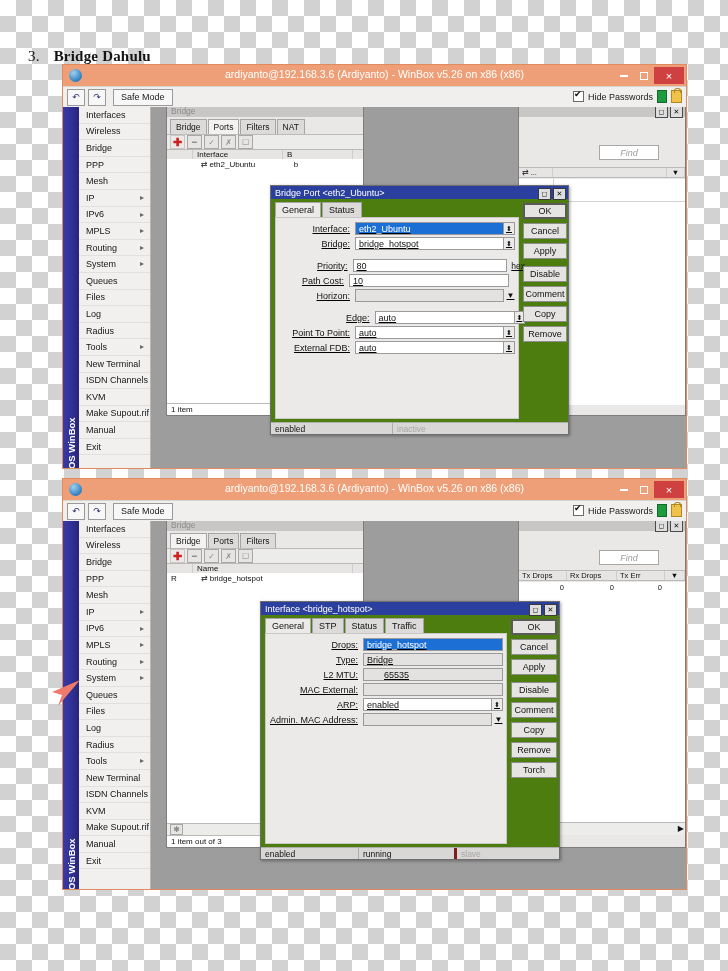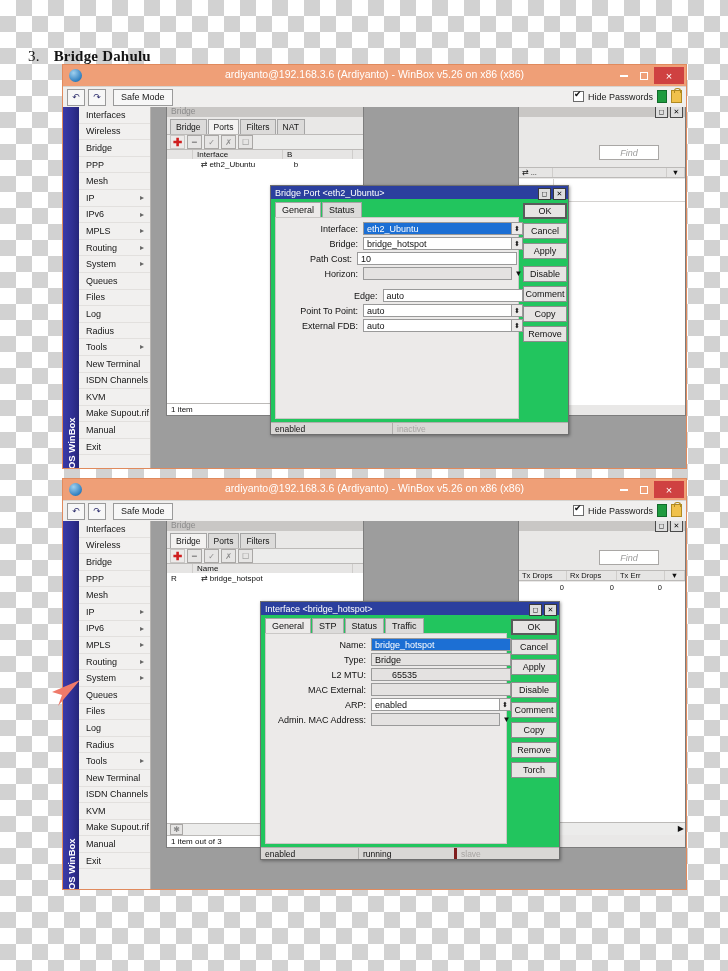--- a/index.html
+++ b/index.html
@@ -101,31 +101,31 @@
     font-size:9px;color:#9d9d9d;font-style:italic;display:flex;align-items:center;justify-content:center;}
   .rp-head{position:absolute;height:11px;background:#e6e5e4;border-top:1px solid #bcbab8;
     border-bottom:1px solid #bcbab8;display:flex;align-items:center;font-size:7.5px;color:#111;box-sizing:border-box;}
   .rp-head .c{padding:0 3px;border-right:1px solid #cfcdcb;height:100%;display:flex;align-items:center;
     box-sizing:border-box;white-space:nowrap;}
   .rp-white{position:absolute;background:#fff;}
   .rp-row{position:absolute;display:flex;font-size:7.5px;color:#111;height:10px;align-items:center;}
   .rp-row .c{padding:0 3px;height:100%;display:flex;align-items:center;justify-content:flex-end;box-sizing:border-box;}
 
   
-  .dlg{position:absolute;background:#22c55e;border:1px solid #6e6e6e;box-sizing:border-box;
+  .dlg{position:absolute;background:#4d7c0f;border:1px solid #6e6e6e;box-sizing:border-box;
     box-shadow:1px 1px 3px rgba(0,0,0,.35);}
   .dlg-title{height:13px;background:#2b3f9e;display:flex;align-items:center;
     padding-left:4px;font-size:9px;color:#fff;position:relative;}
   .dlg-ctrl{position:absolute;right:2px;top:1.5px;display:flex;gap:2px;}
   .dlg-ctrl i{width:11px;height:10px;border:1px solid #3a3a3a;background:#dedede;
     display:flex;align-items:center;justify-content:center;font-size:7px;font-style:normal;color:#111;}
   .dlg-tabs{display:flex;gap:1px;padding:3px 4px 0 4px;}
   .dlg-tab{font-size:9px;padding:2px 6px;border:1px solid #a5a5a5;border-bottom:none;background:#dcdbda;color:#111;}
   .dlg-tab.active{background:#eceae9;}
-  .dlg-form{position:absolute;left:16px;top:0;right:0;}
+  .dlg-form{position:absolute;left:8px;top:0;right:0;text-decoration:underline;}
   .frow{display:flex;align-items:center;height:13px;margin-bottom:2px;}
   .flabel{font-size:9px;color:#111;text-align:right;padding-right:5px;box-sizing:border-box;white-space:nowrap;}
   .finput{height:13px;border:1px solid #9a9a9a;background:#fff;font-size:9px;color:#111;
     display:flex;align-items:center;padding-left:3px;box-sizing:border-box;position:relative;}
   .finput.ro{background:#e4e2e1;color:#111;}
   .finput.sel{background:#1c6fd4;}
   .finput.sel .selt{background:#1c6fd4;color:#fff;}
   .fspin{width:11px;height:13px;border:1px solid #9a9a9a;border-left:none;background:#eceae9;
     display:flex;align-items:center;justify-content:center;font-size:7px;color:#111;box-sizing:border-box;}
   .fcaret{width:13px;height:13px;display:flex;align-items:center;justify-content:center;
@@ -330,20 +330,27 @@
             </span>
             <span class="fspin">⬍</span>
           </div>
           <div class="frow">
             <span class="flabel" style="width: 76px;">Bridge:</span>
             <span class="finput" style="width: 149px;">
               <span>bridge_hotspot</span>
             </span>
             <span class="fspin">⬍</span>
           </div>
+          <div class="frow" style="margin-top: 9px;">
+            <span class="flabel" style="width: 76px;">Priority:</span>
+            <span class="finput" style="width: 160px;">
+              <span>80</span>
+            </span>
+            <span class="fsuffix">hex</span>
+          </div>
           <div class="frow">
             <span class="flabel" style="width: 70px;">Path Cost:</span>
             <span class="finput" style="width: 160px;">
               <span>10</span>
             </span>
           </div>
           <div class="frow">
             <span class="flabel" style="width: 76px;">Horizon:</span>
             <span class="finput ro" style="width: 149px;">
               <span></span>
@@ -562,21 +569,21 @@
       </div>
       <div class="dlg-tabs" id="d2tabs">
           <span class="dlg-tab active">General</span>
           <span class="dlg-tab">STP</span>
           <span class="dlg-tab">Status</span>
           <span class="dlg-tab">Traffic</span>
         </div>
       <div class="dlg-inner" style="left:4px;top:31px;width:240px;height:209px;"></div>
       <div class="dlg-form" id="d2form" style="top:36px;width:244px;">
           <div class="frow">
-            <span class="flabel" style="width: 94px;">Name:</span>
+            <span class="flabel" style="width: 94px;">Drops:</span>
             <span class="finput sel" style="width: 140px;">
               <span class="selt">bridge_hotspot</span>
             </span>
           </div>
           <div class="frow">
             <span class="flabel" style="width: 94px;">Type:</span>
             <span class="finput ro" style="width: 140px;">
               <span>Bridge</span>
             </span>
           </div>

